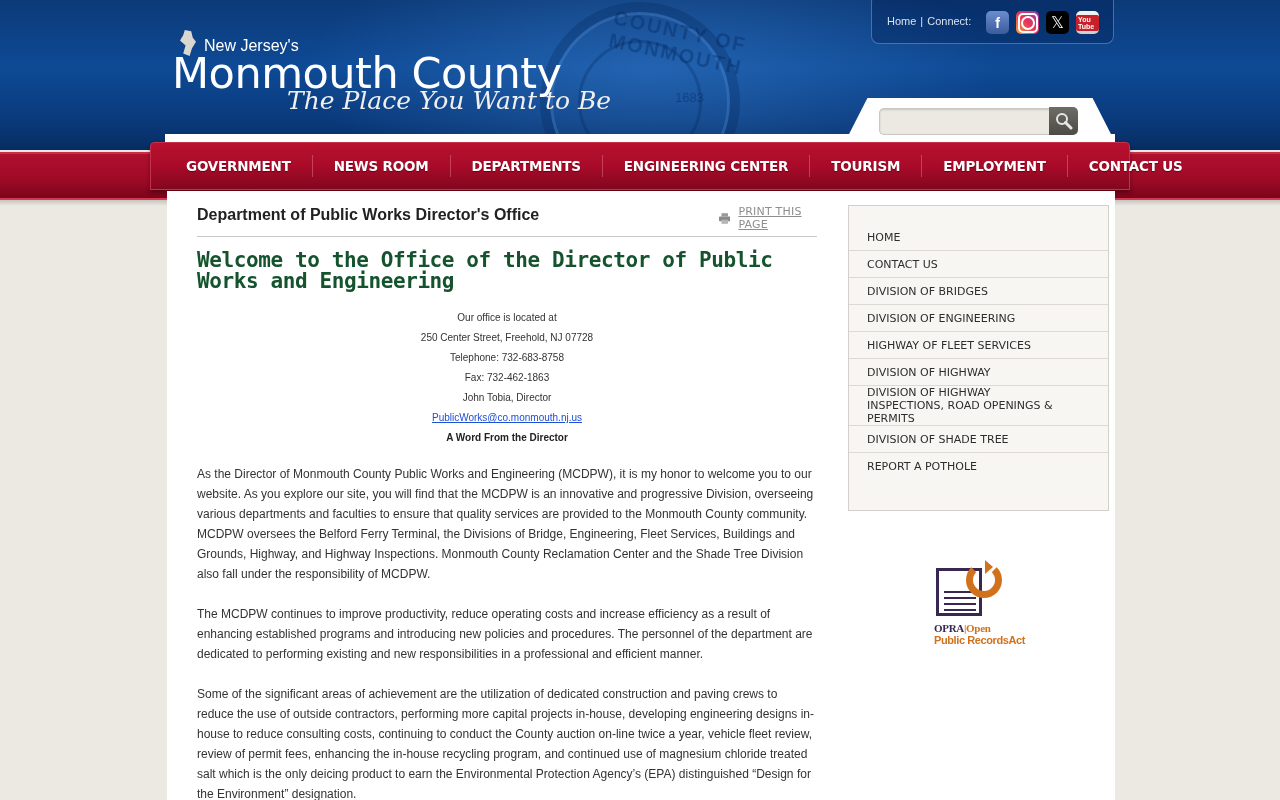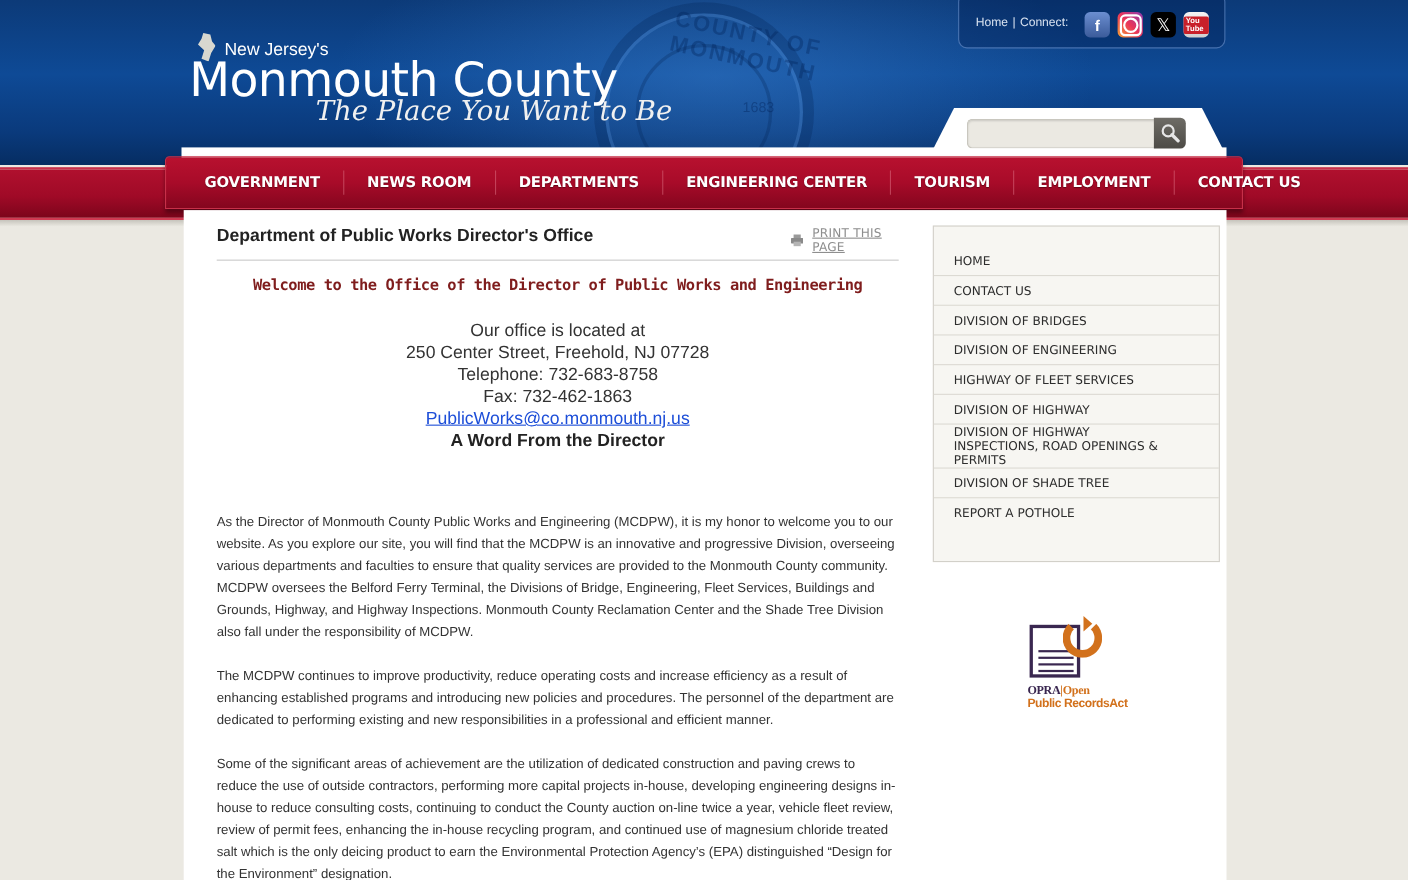--- a/index.html
+++ b/index.html
@@ -92,22 +92,22 @@
   .nav-item:last-child { border-right: none; }
 
   
   .panel { position: absolute; left: 167px; top: 191px; width: 948px; height: 620px; background: #fff; }
 
   .main { position: absolute; left: 197px; top: 200px; width: 620px; }
   .page-title { position: absolute; left: 0; top: 6px; font-size: 16px; font-weight: bold; color: #222; }
   .print-link { position: absolute; left: 499px; top: 5px; display: flex; align-items: center; gap: 8px; cursor: pointer; padding-left: 23px; }
   .print-link span.lbl { font-size: 11px; color: #8e8e8e; text-decoration: underline; font-family: "DejaVu Sans", sans-serif; letter-spacing: 0.2px; }
   .rule { position: absolute; left: 0; top: 36px; width: 620px; height: 1px; background: #c9c9c9; }
-  .welcome { position: absolute; left: 0; top: 50px; width: 620px; text-align: center; font-family: "DejaVu Sans Mono", monospace; font-size: 14px; font-weight: bold; color: #7f1d1d; line-height: 21px; letter-spacing: -0.4px; }
-  .info { position: absolute; left: 0; top: 91px; width: 620px; text-align: center; font-size: 16px; color: #333; line-height: 20px; }
+  .welcome { position: absolute; left: 0; top: 50px; width: 620px; text-align: left; font-family: "DejaVu Sans Mono", monospace; font-size: 21px; font-weight: bold; color: #14532d; line-height: 21px; letter-spacing: -0.4px; }
+  .info { position: absolute; left: 0; top: 108px; width: 620px; text-align: center; font-size: 10px; color: #333; line-height: 20px; }
   .info a { color: #1d4ed8; text-decoration: underline; }
   .info b { color: #222; }
   .para { position: absolute; left: 0; width: 620px; font-size: 12px; color: #333; line-height: 20px; }
 
   
   .sidebar { position: absolute; left: 848px; top: 205px; width: 261px; height: 306px; background: #f7f6f2; border: 1px solid #d2d0c9; }
   .side-item {
     position: absolute; left: 0; width: 259px; padding-left: 18px; font-family: "DejaVu Sans", sans-serif;
     font-size: 11px; color: #2d2d2d; line-height: 13px; border-bottom: 1px solid #dcdad3; cursor: pointer;
     display: flex; align-items: center;
@@ -190,20 +190,21 @@
     </svg>
     <span class="lbl">PRINT THIS PAGE</span>
   </div>
   <div class="rule"></div>
   <div class="welcome">Welcome to the Office of the Director of Public Works and Engineering</div>
   <div class="info">
     <div>Our office is located at</div>
     <div>250 Center Street, Freehold, NJ 07728</div>
     <div>Telephone: 732-683-8758</div>
     <div>Fax: 732-462-1863</div>
+    <div>John Tobia, Director</div>
     <div><a>PublicWorks@co.monmouth.nj.us</a></div>
     <div><b>A Word From the Director</b></div>
   </div>
   <p class="para" style="top:264px">As the Director of Monmouth County Public Works and Engineering (MCDPW), it is my honor to welcome you to our website.  As you explore our site, you will find that the MCDPW is an innovative and progressive Division, overseeing various departments and faculties to ensure that quality services are provided to the Monmouth County community. MCDPW oversees the Belford Ferry Terminal, the Divisions of Bridge, Engineering, Fleet Services, Buildings and Grounds, Highway, and Highway Inspections.  Monmouth County Reclamation Center and the Shade Tree Division also fall under the responsibility of MCDPW.</p>
   <p class="para" style="top:404px">The MCDPW continues to improve productivity, reduce operating costs and increase efficiency as a result of enhancing established programs and introducing new policies and procedures. The personnel of the department are dedicated to performing existing and new responsibilities in a professional and efficient manner.</p>
   <p class="para" style="top:484px">Some of the significant areas of achievement are the utilization of dedicated construction and paving crews to reduce the use of outside contractors, performing more capital projects in-house, developing engineering designs in-house to reduce consulting costs, continuing to conduct the County auction on-line twice a year, vehicle fleet review, review of permit fees, enhancing the in-house recycling program, and continued use of magnesium chloride treated salt which is the only deicing product to earn the Environmental Protection Agency’s (EPA) distinguished “Design for the Environment” designation.</p>
 </div>
 
 <div class="sidebar">
   <div class="side-item" style="top:18px;height:27px">HOME</div>

